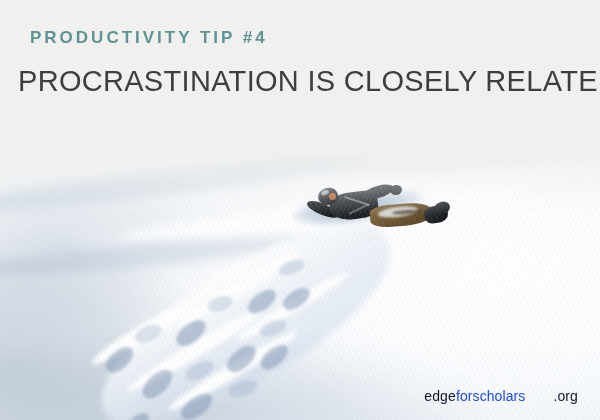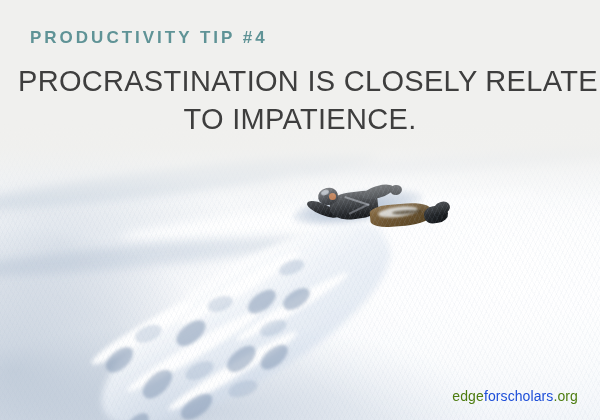--- a/index.html
+++ b/index.html
@@ -328,21 +328,21 @@
   }
 
   .watermark {
     position: absolute;
     right: 22px;
     bottom: 16px;
     font-size: 14px;
     letter-spacing: 0.1px;
     white-space: nowrap;
   }
-  .wm-dark { color: #4d7c0f; }
+  .wm-dark { color: #0f172a; margin-left: 28px; }
   .wm-blue { color: #1d4ed8; }
 </style>
 </head>
 <body>
 
 <div class="card">
 
   <div class="photo">
     <div class="snow-base"></div>
     <div class="snow-shadow-left"></div>
@@ -403,21 +403,20 @@
     <div class="snow-grain"></div>
     <div class="top-veil"></div>
   </div>
 
   <div class="text-layer">
 
     <div class="eyebrow">PRODUCTIVITY TIP #4</div>
 
     <div class="headline">
       <span class="ln">PROCRASTINATION IS CLOSELY RELATED</span>
-      <span class="ln">TO IMPATIENCE.</span>
     </div>
 
     <div class="watermark">
       <span class="wm-dark">edge</span><span class="wm-blue">forscholars</span><span class="wm-dark">.org</span>
     </div>
 
   </div>
 </div>
 
 </body></html>

